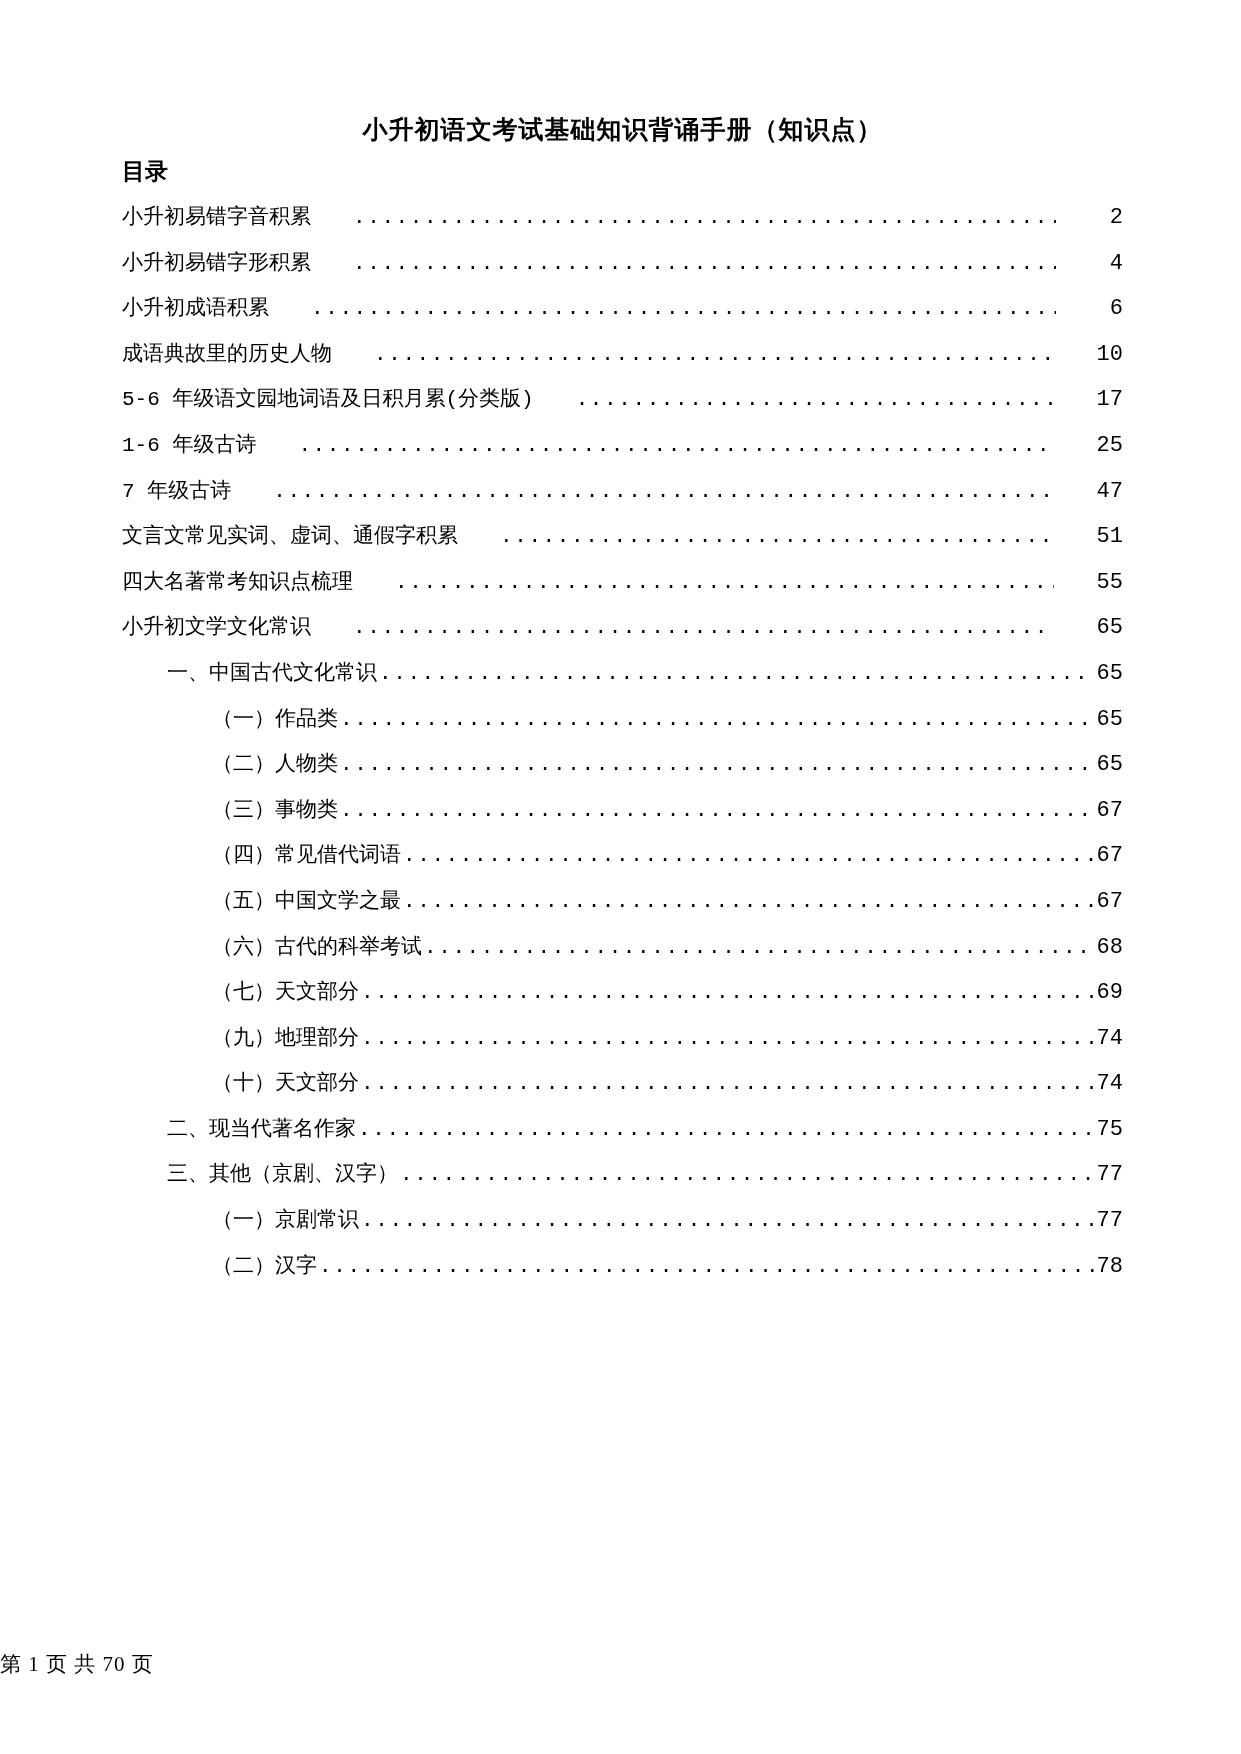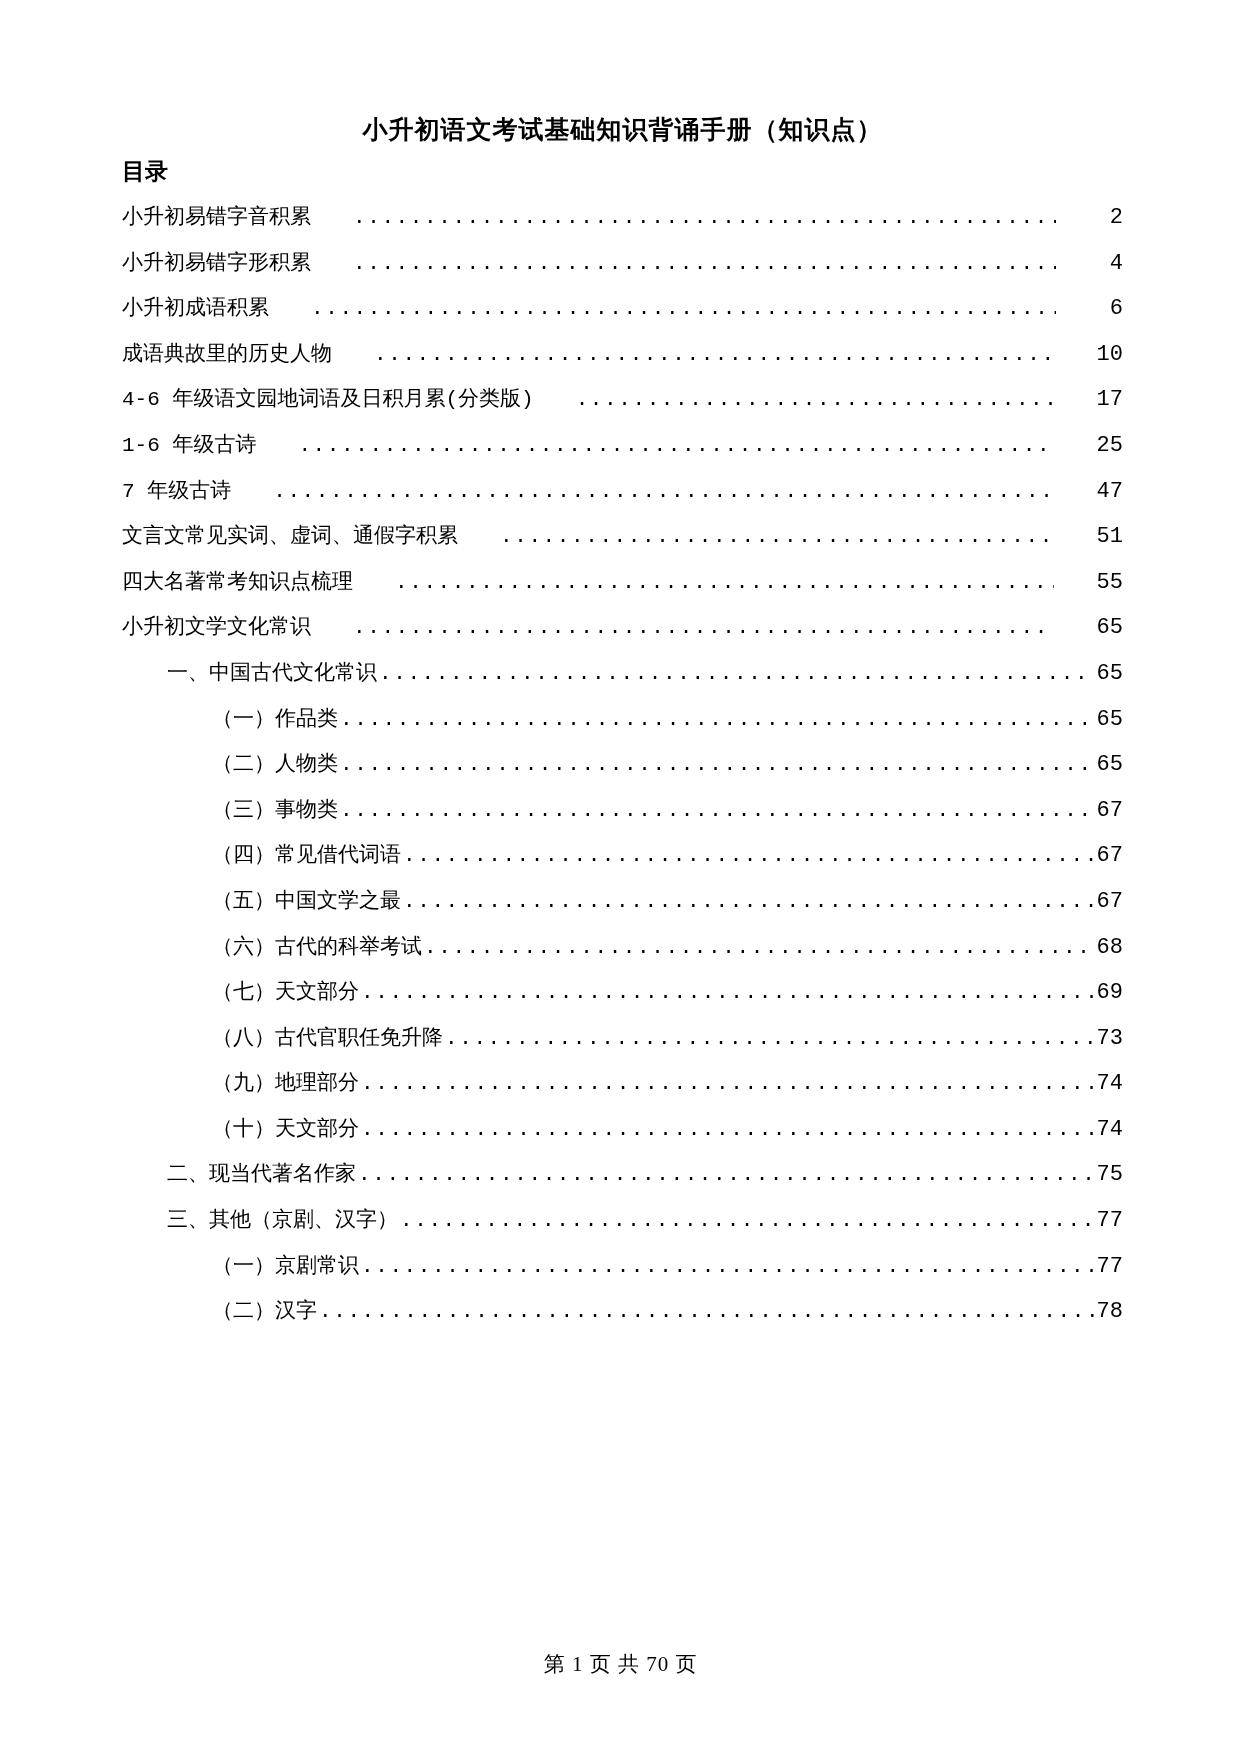--- a/index.html
+++ b/index.html
@@ -71,21 +71,20 @@
     flex: 0 0 auto;
     font-size: 22px;
     text-align: right;
     min-width: 24px;
   }
   .page-footer {
     position: absolute;
     left: 0;
     right: 0;
     top: 1650px;
-    text-align: center;
     font-size: 21px;
     letter-spacing: 1px;
   }
 </style>
 </head>
 <body>
 
 <div class="page-content">
   <h1 class="doc-title">小升初语文考试基础知识背诵手册（知识点）</h1>
   <h2 class="toc-heading">目录</h2>
@@ -105,21 +104,21 @@
     <span class="toc-label">小升初成语积累</span>
     <span class="toc-dots"></span>
     <span class="toc-page">6</span>
   </div>
       <div class="toc-row level-1">
     <span class="toc-label">成语典故里的历史人物</span>
     <span class="toc-dots"></span>
     <span class="toc-page">10</span>
   </div>
       <div class="toc-row level-1">
-    <span class="toc-label">4-6 年级语文园地词语及日积月累(分类版)</span>
+    <span class="toc-label">5-6 年级语文园地词语及日积月累(分类版)</span>
     <span class="toc-dots"></span>
     <span class="toc-page">17</span>
   </div>
       <div class="toc-row level-1">
     <span class="toc-label">1-6 年级古诗</span>
     <span class="toc-dots"></span>
     <span class="toc-page">25</span>
   </div>
       <div class="toc-row level-1">
     <span class="toc-label">7 年级古诗</span>
@@ -175,25 +174,20 @@
     <span class="toc-label">（六）古代的科举考试</span>
     <span class="toc-dots"></span>
     <span class="toc-page">68</span>
   </div>
       <div class="toc-row level-3">
     <span class="toc-label">（七）天文部分</span>
     <span class="toc-dots"></span>
     <span class="toc-page">69</span>
   </div>
       <div class="toc-row level-3">
-    <span class="toc-label">（八）古代官职任免升降</span>
-    <span class="toc-dots"></span>
-    <span class="toc-page">73</span>
-  </div>
-      <div class="toc-row level-3">
     <span class="toc-label">（九）地理部分</span>
     <span class="toc-dots"></span>
     <span class="toc-page">74</span>
   </div>
       <div class="toc-row level-3">
     <span class="toc-label">（十）天文部分</span>
     <span class="toc-dots"></span>
     <span class="toc-page">74</span>
   </div>
       <div class="toc-row level-2">

